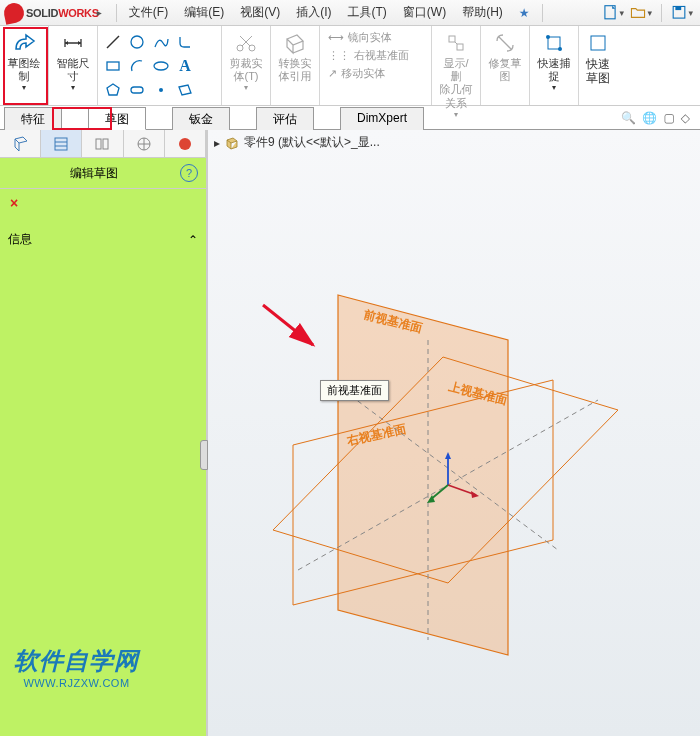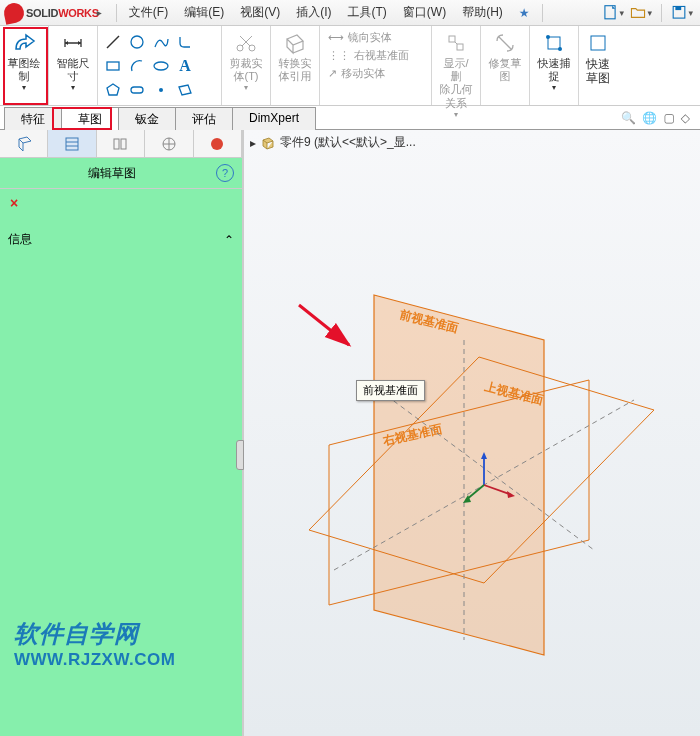--- a/index.html
+++ b/index.html
@@ -22,51 +22,51 @@
     .ribbon-big-btn { display: flex; flex-direction: column; align-items: center; width: 40px; color: #333; font-size: 11px; text-align: center; line-height: 1.2; padding: 2px; }
     .ribbon-big-btn.disabled { color: #999; }
     .ribbon-icon { width: 24px; height: 24px; display: flex; align-items: center; justify-content: center; margin-bottom: 2px; }
     .ribbon-row { display: flex; gap: 2px; }
     .ribbon-small { width: 22px; height: 22px; display: flex; align-items: center; justify-content: center; }
     .ribbon-sub { display: flex; flex-direction: column; gap: 1px; font-size: 11px; color: #999; }
     .ribbon-sub-item { display: flex; align-items: center; gap: 4px; padding: 1px 4px; white-space: nowrap; }
     
     .red-box { position: absolute; border: 2px solid #e4102a; pointer-events: none; z-index: 100; }
     
-    .tabs-row { height: 24px; display: flex; align-items: stretch; border-bottom: 1px solid #999; padding-left: 4px; background: #fff; }
+    .tabs-row { height: 24px; display: flex; align-items: stretch; border-bottom: 1px solid #999; padding-left: 4px; background: #fff; gap: 27px; }
     .tab { padding: 3px 16px; border: 1px solid #999; border-bottom: none; margin-right: -1px; background: #f0f0f0; font-size: 12px; cursor: pointer; position: relative; top: 1px; }
     .tab.active { background: #fff; border-bottom: 1px solid #fff; font-weight: 500; }
     .view-icons { margin-left: auto; display: flex; align-items: center; gap: 6px; padding-right: 10px; }
     .vi { opacity: 0.6; }
     
     .main-area { display: flex; height: calc(736px - 26px - 80px - 24px); }
     
-    .left-panel { width: 244px; border-right: 2px solid #ccc; display: flex; flex-direction: column; background: #86efac; }
+    .left-panel { width: 208px; border-right: 2px solid #ccc; display: flex; flex-direction: column; background: #bef264; }
     .panel-tabs { height: 28px; display: flex; border-bottom: 1px solid #ccc; background: #f5f5f5; }
     .panel-tab { flex: 1; display: flex; align-items: center; justify-content: center; border-right: 1px solid #ccc; }
     .panel-tab.active { background: #d9e6f5; }
     .panel-title-row { display: flex; align-items: center; padding: 6px 8px; border-bottom: 1px solid #ccc; }
     .panel-title { flex: 1; text-align: center; font-weight: 500; font-size: 12px; }
     .help-q { width: 18px; height: 18px; border: 1px solid #3078c5; border-radius: 50%; color: #3078c5; display: flex; align-items: center; justify-content: center; font-size: 11px; }
     .close-x { color: #d22; font-weight: bold; font-size: 14px; padding: 6px 10px; }
     .section-header { display: flex; align-items: center; justify-content: space-between; padding: 4px 8px; font-size: 12px; margin-top: 10px; }
     .caret { font-size: 12px; }
     .yellow-msg { background: #fcfa8f; padding: 4px 6px; margin: 2px 0; font-size: 12px; }
     
     .viewport { flex: 1; position: relative; background: linear-gradient(#f7f8fa, #e6ebef); }
     .breadcrumb { position: absolute; top: 4px; left: 6px; display: flex; align-items: center; font-size: 12px; color: #333; gap: 4px; }
     .splitter-handle { position: absolute; left: -8px; top: 310px; width: 8px; height: 30px; background: #ddd; border: 1px solid #999; border-radius: 3px 0 0 3px; }
     
     .planes-svg { position: absolute; top: 130px; left: 40px; }
     .red-arrow { position: absolute; top: 170px; left: 50px; }
     .tooltip { position: absolute; top: 250px; left: 112px; background: #fcfcf4; border: 1px solid #888; padding: 2px 6px; font-size: 11px; box-shadow: 1px 1px 2px rgba(0,0,0,0.3); }
     
-    .watermark { position: absolute; bottom: 66px; left: 14px; text-align: left; }
+    .watermark { position: absolute; bottom: 47px; left: 14px; text-align: left; }
     .wm-top { font-size: 24px; font-weight: 900; color: #1b7ab8; font-style: italic; letter-spacing: 1px; }
-    .wm-bot { font-size: 17px; font-weight: 700; color: #1b7ab8; letter-spacing: 0.5px; text-align: center; }
+    .wm-bot { font-size: 11px; font-weight: 400; color: #1b7ab8; letter-spacing: 0.5px; text-align: center; }
     
     .plane-label { font-size: 12px; fill: #e88020; font-weight: 600; }
   </style>
 </head>
 <body>
 
 <div class="menubar">
   <div class="logo">
     <div class="logo-icon"></div>
     <span class="logo-text"><span>SOLID</span><b>WORKS</b></span>

